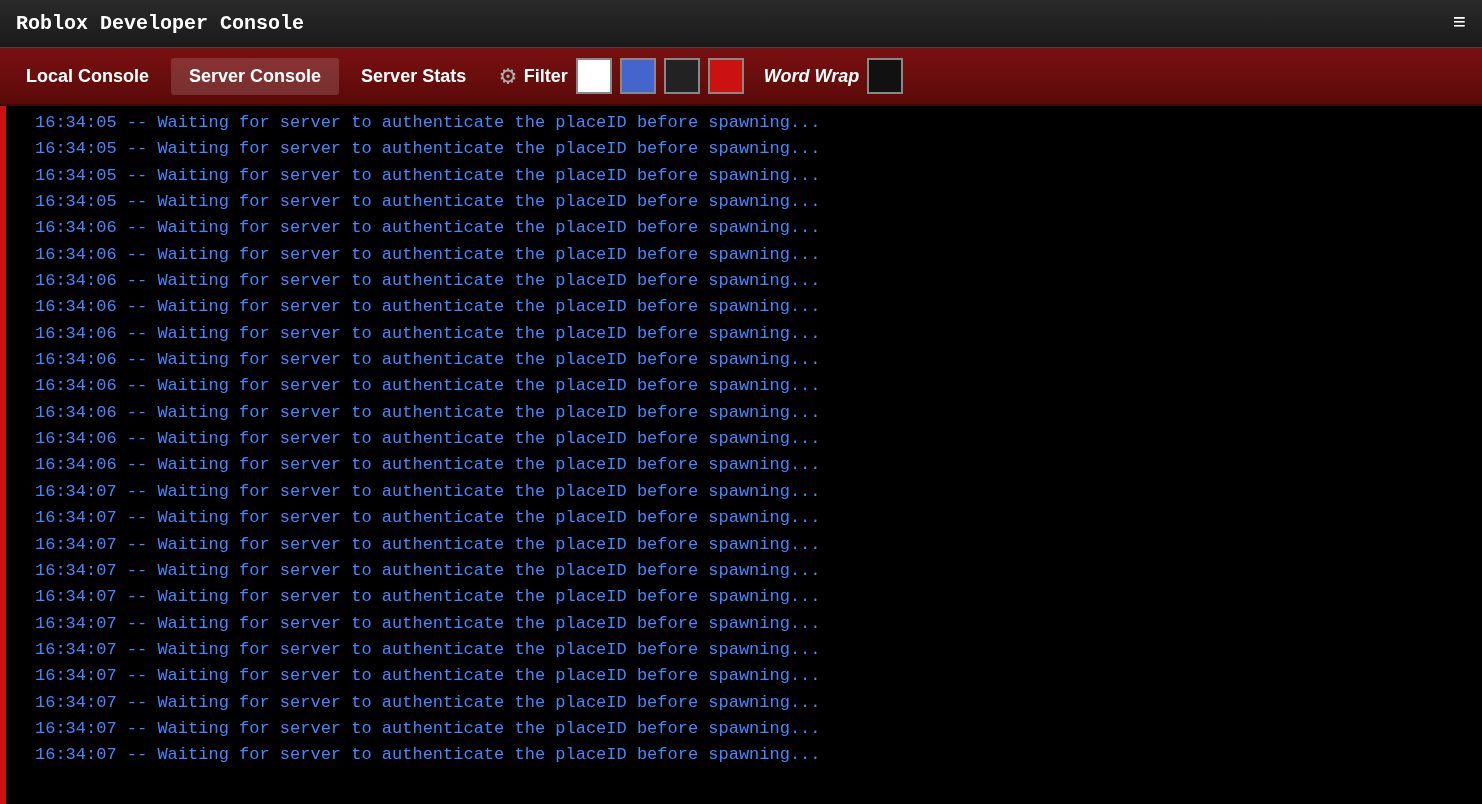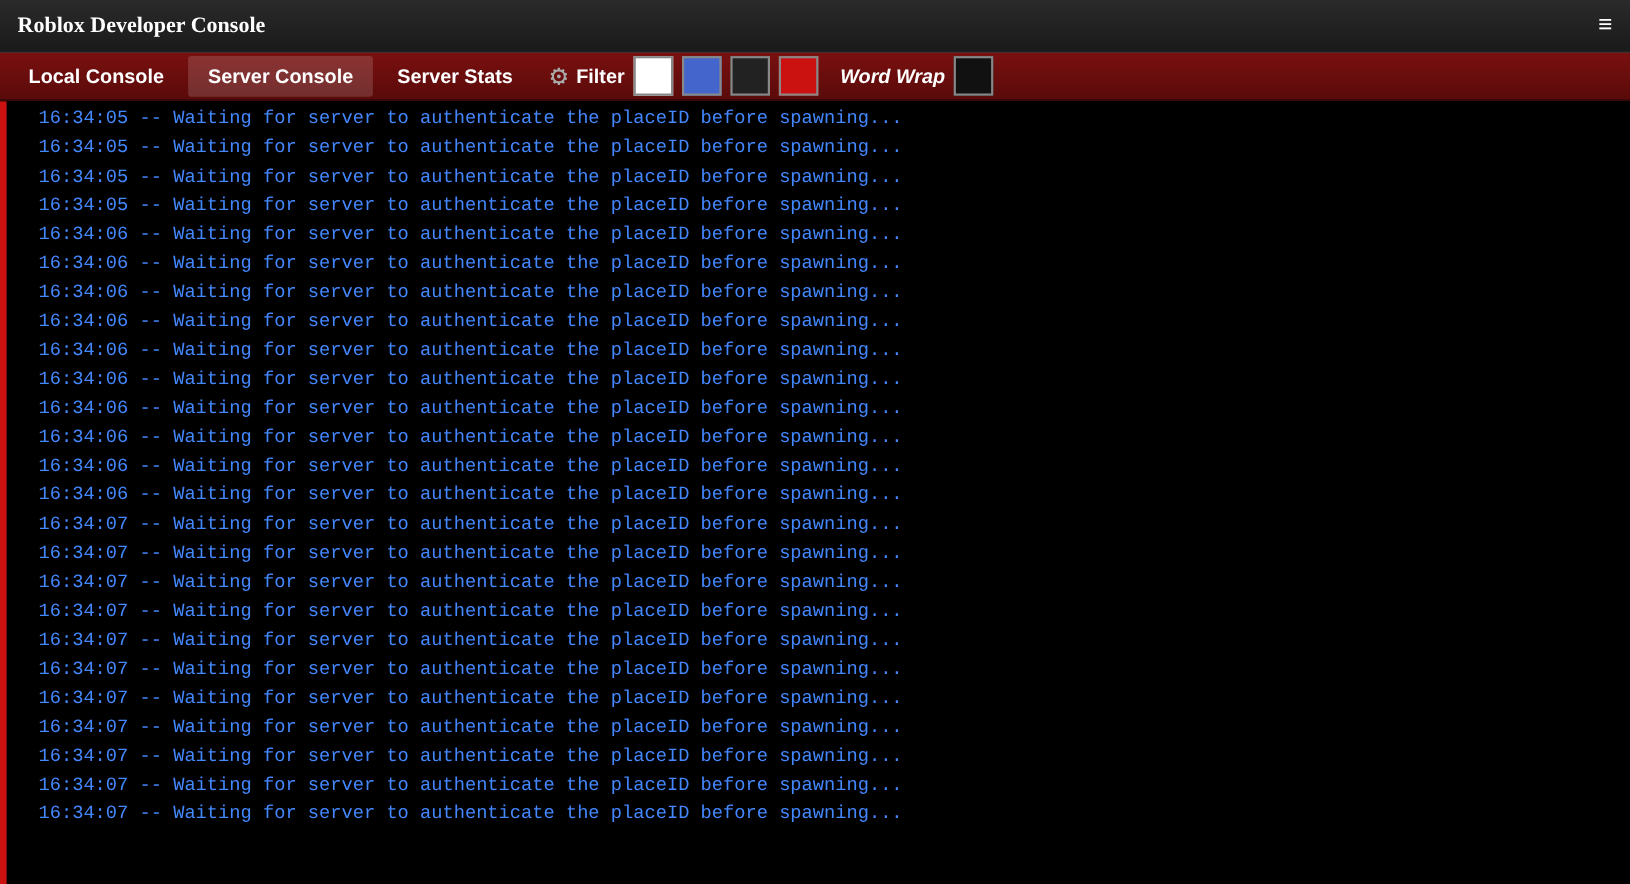--- a/index.html
+++ b/index.html
@@ -28,33 +28,33 @@
       align-items: center;
       justify-content: space-between;
       padding: 0 16px;
       border-bottom: 1px solid #444;
     }
 
     #title-text {
       color: #fff;
       font-size: 20px;
       font-weight: bold;
-      font-family: Liberation Serif, serif;
+      font-family: Liberation Mono, monospace;
     }
 
     #title-menu-icon {
       color: #fff;
       font-size: 22px;
       cursor: pointer;
     }
 
     
     #tab-bar {
       background: linear-gradient(180deg, #7a1010 0%, #5a0a0a 100%);
-      height: 44px;
+      height: 58px;
       display: flex;
       align-items: center;
       padding: 0 8px;
       gap: 4px;
       border-bottom: 2px solid #3a0808;
     }
 
     .tab-btn {
       color: #fff;
       font-size: 18px;

